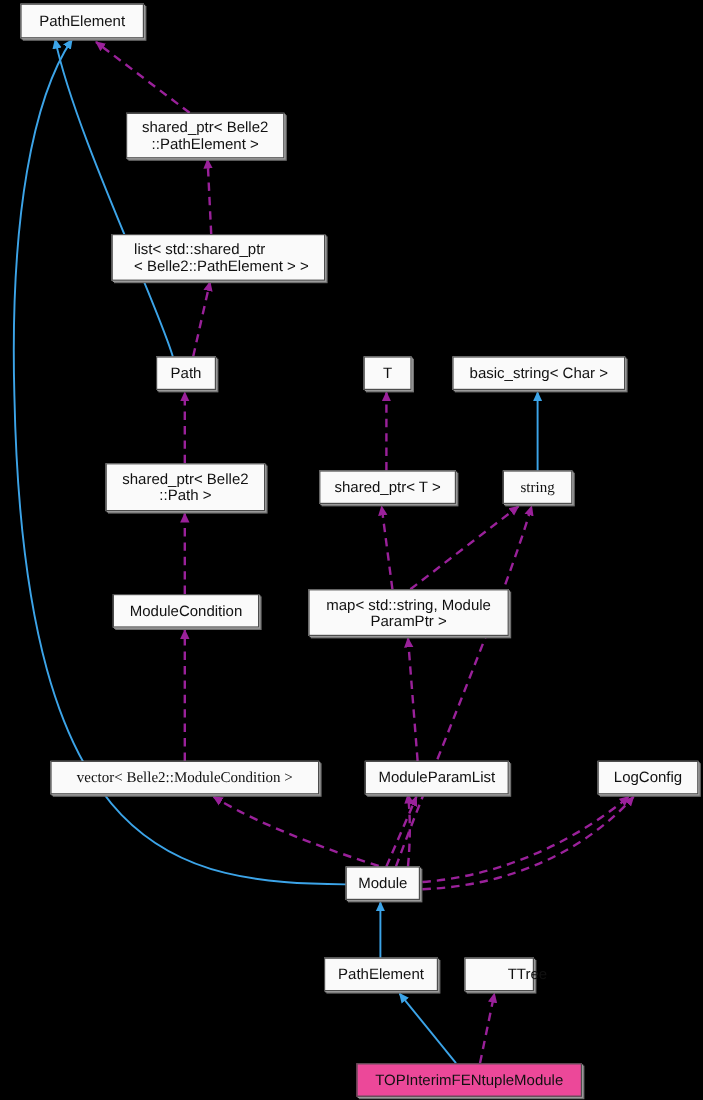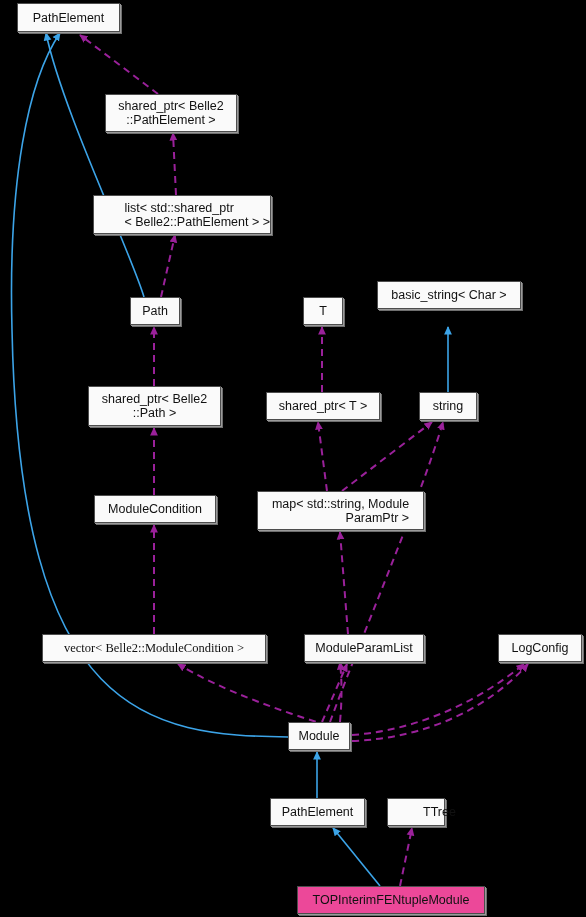--- a/index.html
+++ b/index.html
@@ -37,21 +37,21 @@
     align-items: center;
     justify-content: center;
     text-align: center;
     white-space: pre;
     letter-spacing: 0px;
   }
   .uml-node.highlight {
     background: #ec4899;
   }
   .uml-node.left-align {
-    justify-content: flex-end;
+    justify-content: center;
     text-align: left;
     padding-left: 5px;
   }
   .node-label {
     display: block;
   }
 </style>
 </head>
 <body>
 
@@ -93,27 +93,27 @@
   </svg>
 
   <div id="nodes-layer">
       <div class="uml-node" style="left: 17px; top: 3px; width: 103px; height: 29px;"><span class="node-label">PathElement</span></div>
       <div class="uml-node" style="left: 105px; top: 94px; width: 132px; height: 38px;"><span class="node-label">shared_ptr&lt; Belle2
 ::PathElement &gt;</span></div>
       <div class="uml-node left-align" style="left: 93px; top: 195px; width: 178px; height: 39px;"><span class="node-label">list&lt; std::shared_ptr
 &lt; Belle2::PathElement &gt; &gt;</span></div>
       <div class="uml-node" style="left: 130px; top: 297px; width: 50px; height: 28px; text-align: right;"><span class="node-label">Path</span></div>
       <div class="uml-node" style="left: 303px; top: 297px; width: 40px; height: 28px;"><span class="node-label">T</span></div>
-      <div class="uml-node" style="left: 377px; top: 281px; width: 144px; height: 28px;"><span class="node-label">basic_string&lt; Char &gt;</span></div>
+      <div class="uml-node" style="left: 377px; top: 297px; width: 144px; height: 28px;"><span class="node-label">basic_string&lt; Char &gt;</span></div>
       <div class="uml-node" style="left: 88px; top: 386px; width: 133px; height: 40px;"><span class="node-label">shared_ptr&lt; Belle2
 ::Path &gt;</span></div>
       <div class="uml-node" style="left: 266px; top: 392px; width: 114px; height: 28px;"><span class="node-label">shared_ptr&lt; T &gt;</span></div>
-      <div class="uml-node" style="left: 419px; top: 392px; width: 58px; height: 28px;"><span class="node-label">string</span></div>
+      <div class="uml-node" style="left: 419px; top: 392px; width: 58px; height: 28px; font-family: Liberation Serif, serif;"><span class="node-label">string</span></div>
       <div class="uml-node" style="left: 94px; top: 495px; width: 122px; height: 28px;"><span class="node-label">ModuleCondition</span></div>
-      <div class="uml-node" style="left: 257px; top: 491px; width: 167px; height: 39px; text-align: right;"><span class="node-label">map&lt; std::string, Module
+      <div class="uml-node" style="left: 257px; top: 491px; width: 167px; height: 39px;"><span class="node-label">map&lt; std::string, Module
 ParamPtr &gt;</span></div>
       <div class="uml-node" style="left: 42px; top: 634px; width: 224px; height: 28px; font-family: Liberation Serif, serif;"><span class="node-label">vector&lt; Belle2::ModuleCondition &gt;</span></div>
       <div class="uml-node" style="left: 304px; top: 634px; width: 120px; height: 28px;"><span class="node-label">ModuleParamList</span></div>
       <div class="uml-node" style="left: 498px; top: 634px; width: 84px; height: 28px;"><span class="node-label">LogConfig</span></div>
       <div class="uml-node" style="left: 288px; top: 722px; width: 62px; height: 28px;"><span class="node-label">Module</span></div>
       <div class="uml-node" style="left: 270px; top: 798px; width: 95px; height: 28px;"><span class="node-label">PathElement</span></div>
       <div class="uml-node" style="left: 387px; top: 798px; width: 58px; height: 28px; padding-left: 47px;"><span class="node-label">TTree</span></div>
       <div class="uml-node highlight" style="left: 297px; top: 886px; width: 188px; height: 28px;"><span class="node-label">TOPInterimFENtupleModule</span></div>
     </div>
 

